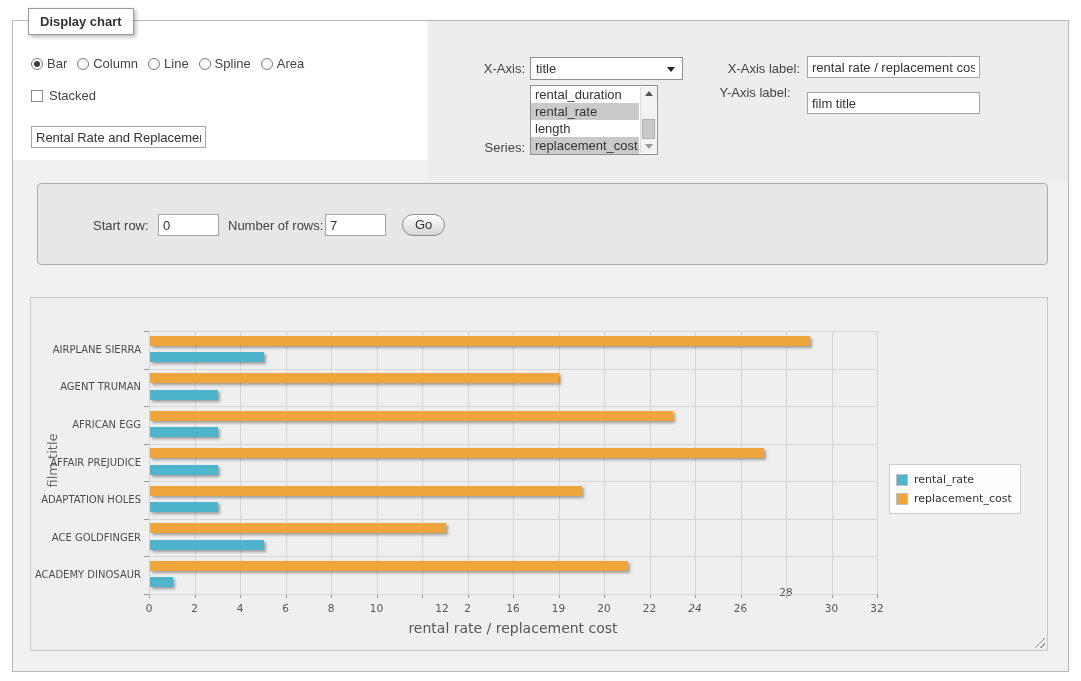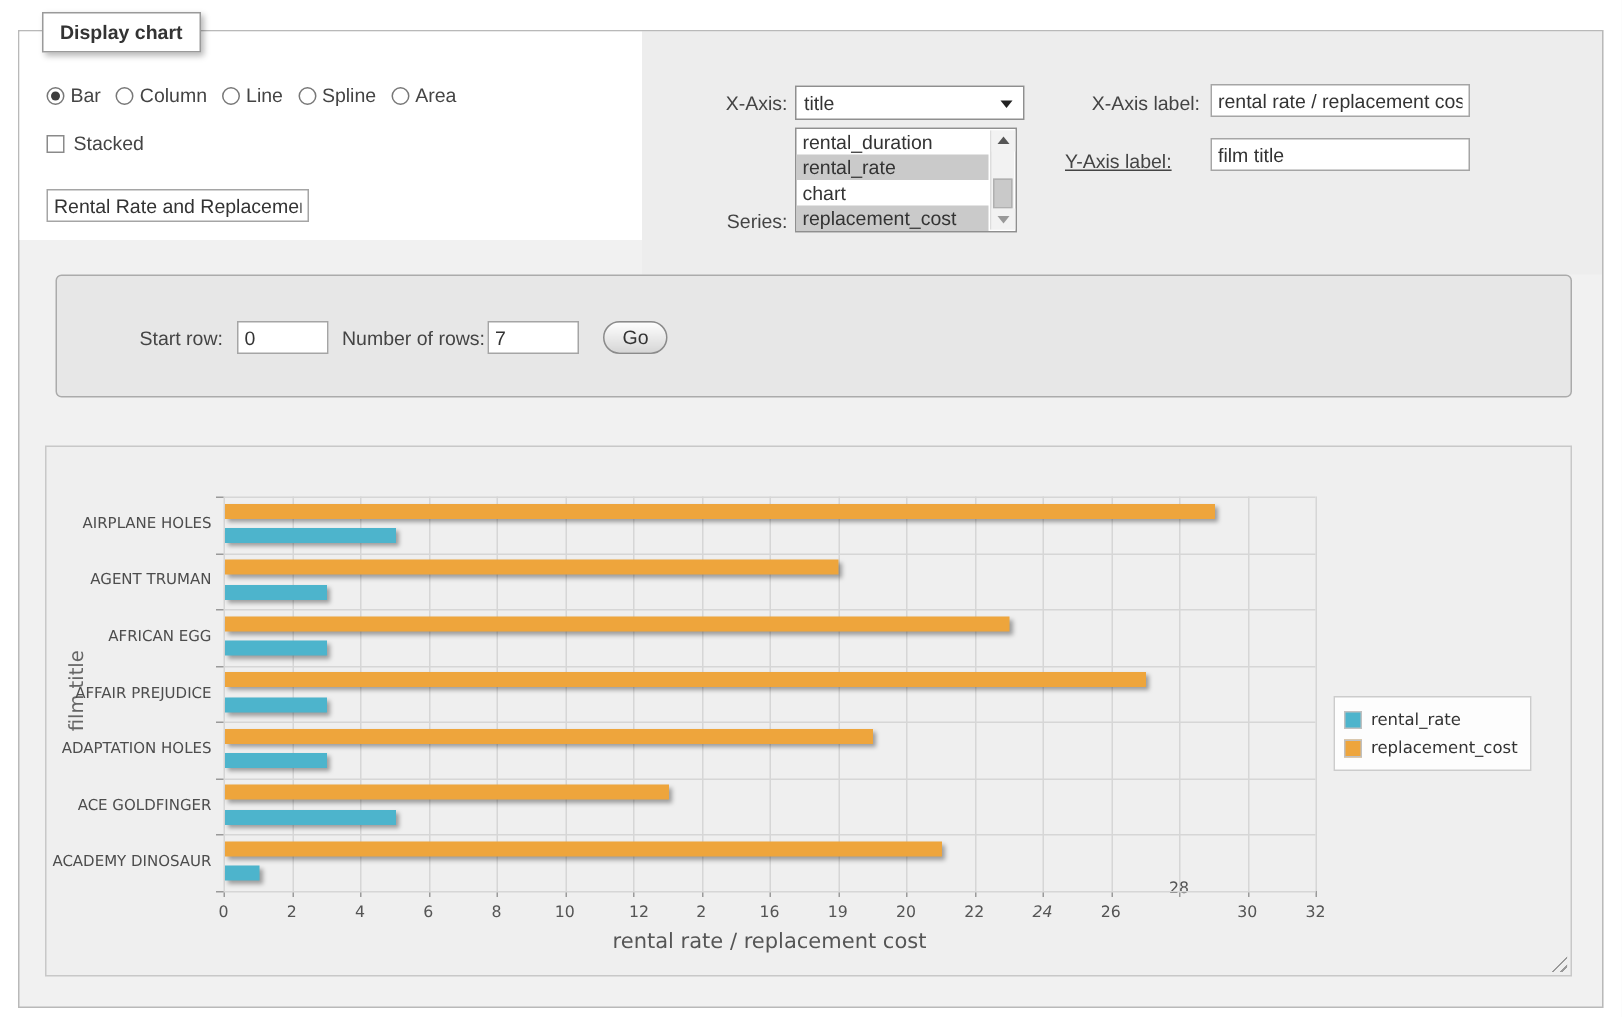--- a/index.html
+++ b/index.html
@@ -98,37 +98,37 @@
 
 <input class="abs txt" style="left: 31px; top: 126px; width: 175px;" value="Rental Rate and Replacemer">
 
 <div class="abs form-label" style="left:455px; top:61px; width:70px; text-align:right;">X-Axis:</div>
 <div class="fake-select" style="left:530px; top:57px; width:153px;">
   <span>title</span>
   <span class="sel-arrow"></span>
 </div>
 
 <div class="abs form-label" style="left:455px; top:140px; width:70px; text-align:right;">Series:</div>
-<div class="abs" id="series-listbox" style="left:530px; top:85px; width:148px; height:70px;">
+<div class="abs" id="series-listbox" style="left:530px; top:85px; width:128px; height:70px;">
   <div id="series-options">
       <div class="opt">rental_duration</div>
       <div class="opt sel">rental_rate</div>
-      <div class="opt">chart</div>
+      <div class="opt">length</div>
       <div class="opt sel">replacement_cost</div>
     </div>
   <div id="series-scrollbar">
     <div class="sb-btn up"></div>
     <div id="series-thumb"></div>
     <div class="sb-btn down"></div>
   </div>
 </div>
 
 <div class="abs form-label" style="left:710px; top:61px; width:90px; text-align:right;">X-Axis label:</div>
 <input class="abs txt" style="left: 807px; top: 56px; width: 173px;" value="rental rate / replacement cost">
-<div class="abs form-label" style="left:710px; top:100px; width:90px; text-align:left;text-decoration:underline;">Y-Axis label:</div>
+<div class="abs form-label" style="left:710px; top:85px; width:90px; text-align:center;">Y-Axis label:</div>
 <input class="abs txt" style="left: 807px; top: 92px; width: 173px;" value="film title">
 
 <div class="abs" id="rows-panel">
   <div class="abs form-label" style="left:55px; top:34px;">Start row:</div>
   <input class="txt abs" style="left: 120px; top: 30px; width: 61px;" value="0">
   <div class="abs form-label" style="left:190px; top:34px;">Number of rows:</div>
   <input class="txt abs" style="left: 287px; top: 30px; width: 61px;" value="7">
   <button id="go-button">Go</button>
 </div>
 
@@ -149,21 +149,21 @@
       <div class="tick" style="left: 254.5px; top: 296px; width: 1px; height: 4px;"></div>
       <div class="x-tick-label" style="left: 239.5px; top: 304px;">6</div>
       <div class="gridline-v" style="left: 300px; top: 33px; height: 263px;"></div>
       <div class="tick" style="left: 300px; top: 296px; width: 1px; height: 4px;"></div>
       <div class="x-tick-label" style="left: 285px; top: 304px;">8</div>
       <div class="gridline-v" style="left: 345.5px; top: 33px; height: 263px;"></div>
       <div class="tick" style="left: 345.5px; top: 296px; width: 1px; height: 4px;"></div>
       <div class="x-tick-label" style="left: 330.5px; top: 304px;">10</div>
       <div class="gridline-v" style="left: 391px; top: 33px; height: 263px;"></div>
       <div class="tick" style="left: 391px; top: 296px; width: 1px; height: 4px;"></div>
-      <div class="x-tick-label" style="left: 380px; top: 304px;">12</div>
+      <div class="x-tick-label" style="left: 396px; top: 304px;">12</div>
       <div class="gridline-v" style="left: 436.5px; top: 33px; height: 263px;"></div>
       <div class="tick" style="left: 436.5px; top: 296px; width: 1px; height: 4px;"></div>
       <div class="x-tick-label" style="left: 421.5px; top: 304px;">2</div>
       <div class="gridline-v" style="left: 482px; top: 33px; height: 263px;"></div>
       <div class="tick" style="left: 482px; top: 296px; width: 1px; height: 4px;"></div>
       <div class="x-tick-label" style="left: 467px; top: 304px;">16</div>
       <div class="gridline-v" style="left: 527.5px; top: 33px; height: 263px;"></div>
       <div class="tick" style="left: 527.5px; top: 296px; width: 1px; height: 4px;"></div>
       <div class="x-tick-label" style="left: 512.5px; top: 304px;">19</div>
       <div class="gridline-v" style="left: 573px; top: 33px; height: 263px;"></div>
@@ -196,21 +196,21 @@
       <div class="gridline-h" style="left: 118px; top: 145.714px; width: 728px;"></div>
       <div class="tick" style="left: 113px; top: 145.714px; width: 5px; height: 1px;"></div>
       <div class="gridline-h" style="left: 118px; top: 183.286px; width: 728px;"></div>
       <div class="tick" style="left: 113px; top: 183.286px; width: 5px; height: 1px;"></div>
       <div class="gridline-h" style="left: 118px; top: 220.857px; width: 728px;"></div>
       <div class="tick" style="left: 113px; top: 220.857px; width: 5px; height: 1px;"></div>
       <div class="gridline-h" style="left: 118px; top: 258.429px; width: 728px;"></div>
       <div class="tick" style="left: 113px; top: 258.429px; width: 5px; height: 1px;"></div>
       <div class="gridline-h" style="left: 118px; top: 296px; width: 728px;"></div>
       <div class="tick" style="left: 113px; top: 296px; width: 5px; height: 1px;"></div>
-      <div class="cat-label" style="left: -2px; top: 45.7857px; width: 112px;">AIRPLANE HOLES</div>
+      <div class="cat-label" style="left: -2px; top: 45.7857px; width: 112px;">AIRPLANE SIERRA</div>
       <div class="bar" style="left: 119px; top: 37.5px; width: 659.522px; background: rgb(238, 165, 60);"></div>
       <div class="bar" style="left: 119px; top: 54px; width: 113.522px; background: rgb(77, 180, 204);"></div>
       <div class="cat-label" style="left: -2px; top: 83.3571px; width: 112px;">AGENT TRUMAN</div>
       <div class="bar" style="left: 119px; top: 75.0714px; width: 409.272px; background: rgb(238, 165, 60);"></div>
       <div class="bar" style="left: 119px; top: 91.5714px; width: 68.0225px; background: rgb(77, 180, 204);"></div>
       <div class="cat-label" style="left: -2px; top: 120.929px; width: 112px;">AFRICAN EGG</div>
       <div class="bar" style="left: 119px; top: 112.643px; width: 523.022px; background: rgb(238, 165, 60);"></div>
       <div class="bar" style="left: 119px; top: 129.143px; width: 68.0225px; background: rgb(77, 180, 204);"></div>
       <div class="cat-label" style="left: -2px; top: 158.5px; width: 112px;">AFFAIR PREJUDICE</div>
       <div class="bar" style="left: 119px; top: 150.214px; width: 614.022px; background: rgb(238, 165, 60);"></div>

